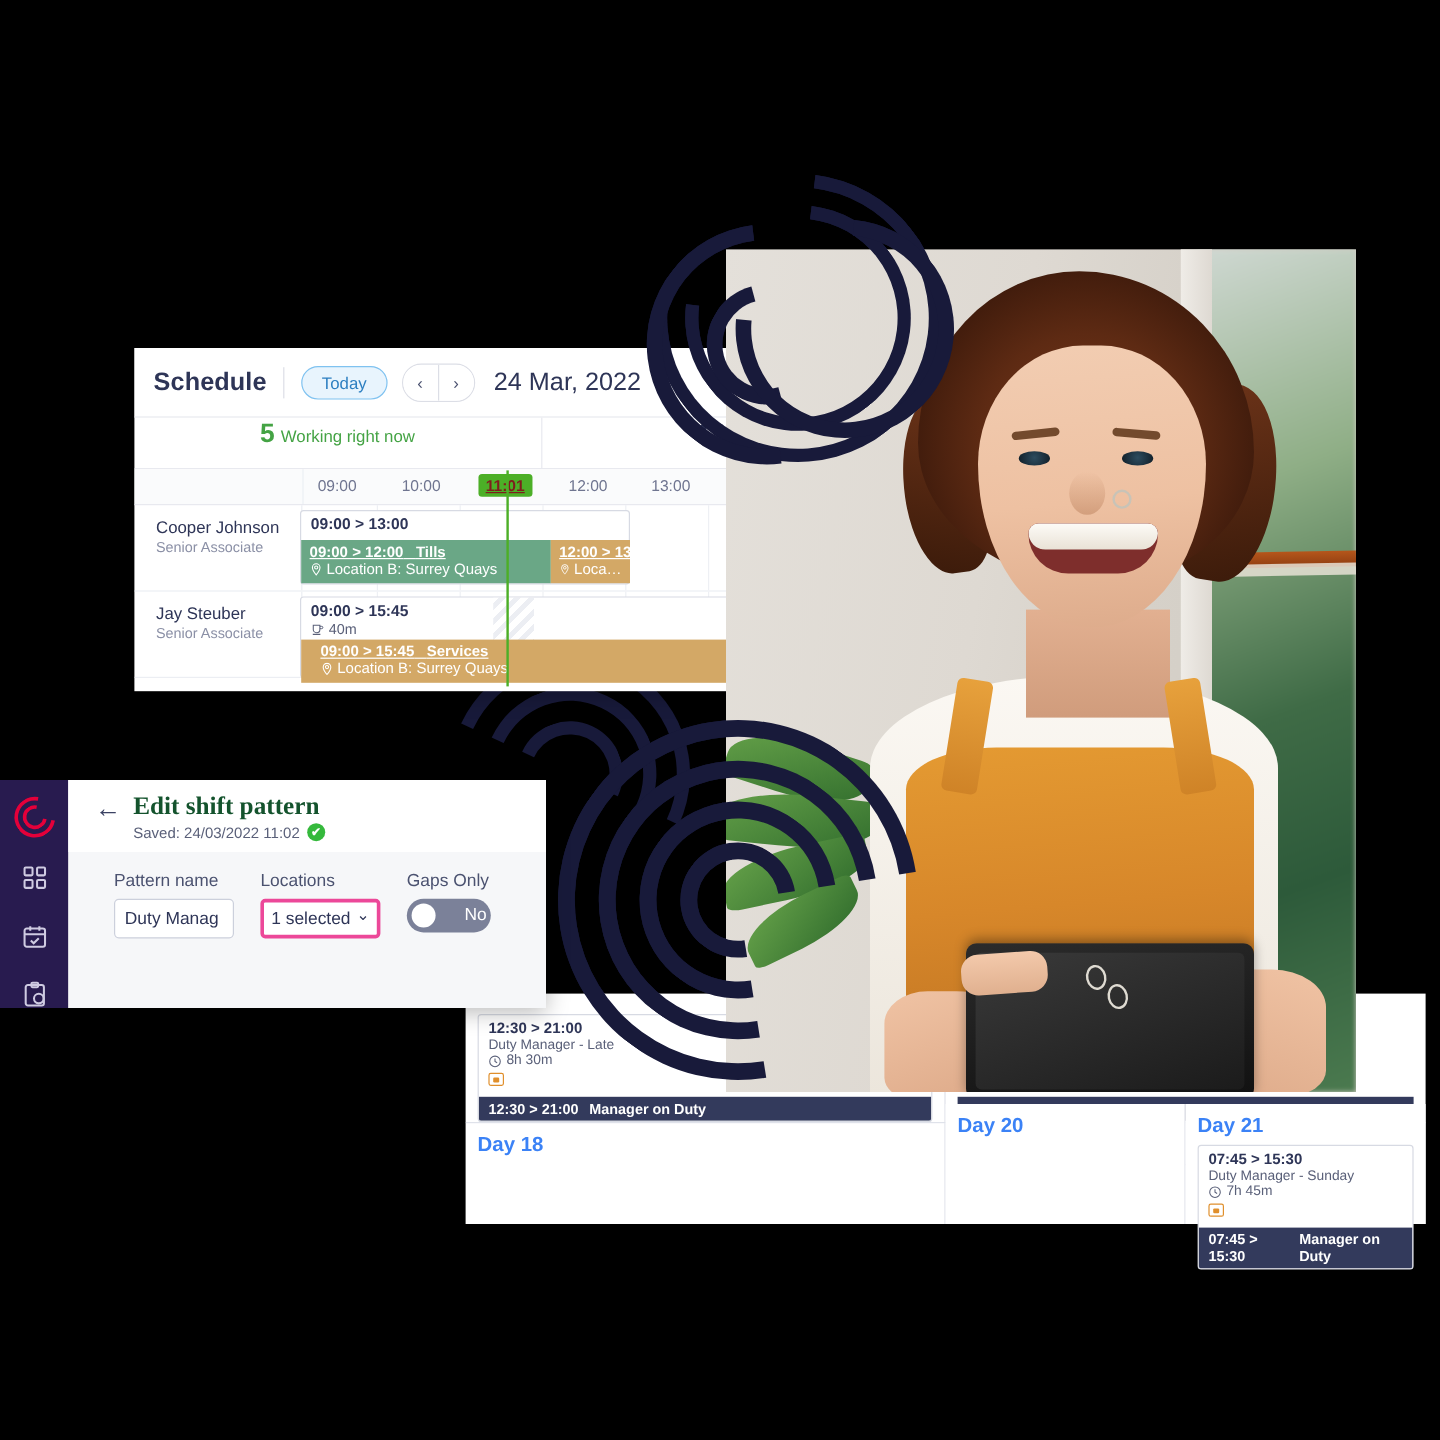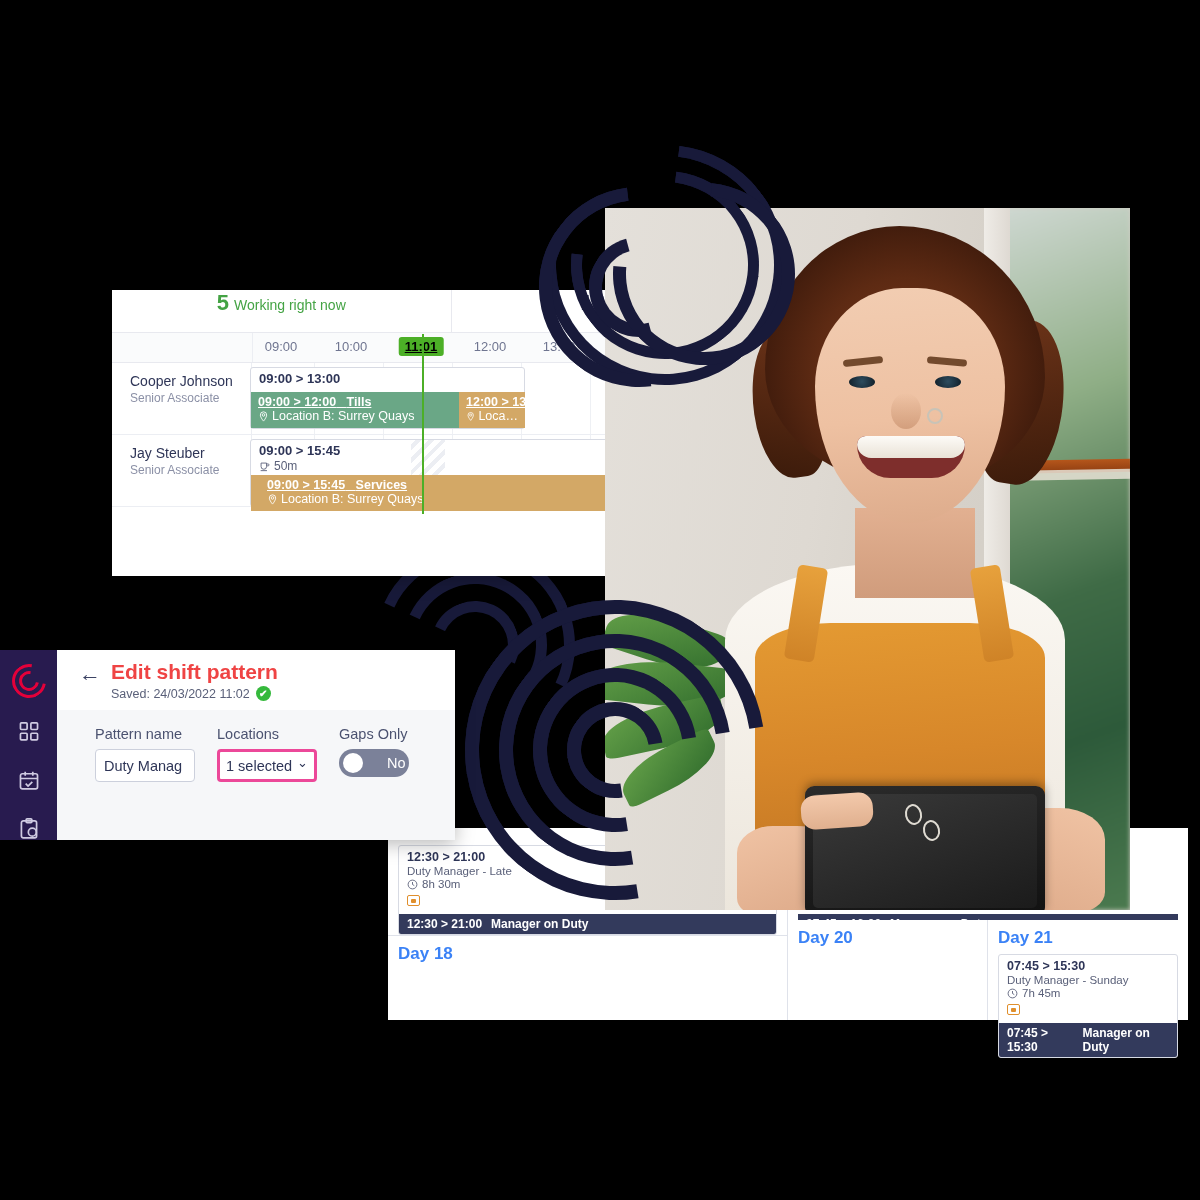--- a/index.html
+++ b/index.html
@@ -101,21 +101,21 @@
   .stat .num{font-size:22px;font-weight:600;}
   .stat .lbl{font-size:14px;}
   .stat.green .num,.stat.green .lbl{color:#44a344;}
   .stat.dark .num,.stat.dark .lbl{color:#2e3557;}
 
   .sch-axis{height:29px;display:flex;background:#fafbfc;border-bottom:1px solid #e8e9ef;
             position:relative;}
   .axis-gutter{width:140px;flex:none;border-right:1px solid #eceef3;}
   .axis-track{flex:1;position:relative;}
   .tick{position:absolute;top:6px;font-size:13px;color:#6f7590;transform:translateX(-50%);}
-  .tick.now{background:#4caf27;color:#000000;padding:2px 6px;border-radius:3px;top:4px;font-weight:600;text-decoration:underline;}
+  .tick.now{background:#4caf27;color:#7f1d1d;padding:2px 6px;border-radius:3px;top:4px;font-weight:600;text-decoration:underline;}
 
   .sch-body{position:relative;}
   .row{display:flex;border-bottom:1px solid #eceef3;height:71px;}
   .row-name{width:140px;flex:none;padding:10px 0 0 18px;box-sizing:border-box;border-right:1px solid #eceef3;}
   .row-name .nm{font-size:14px;color:#2e3557;}
   .row-name .rl{font-size:12px;color:#8b90a6;margin-top:2px;}
   .row-track{flex:1;position:relative;}
   .vgrid{position:absolute;top:0;bottom:0;width:1px;background:#eef0f4;}
   .shiftbox{position:absolute;top:4px;border:1px solid #d7dae3;border-radius:3px;background:#fff;
             box-sizing:border-box;overflow:hidden;}
@@ -131,21 +131,21 @@
   #edit-window{left:0px;top:650px;width:455px;height:190px;display:flex;}
   .side{width:57px;flex:none;background:#281b4f;display:flex;flex-direction:column;
         align-items:center;padding-top:14px;gap:26px;}
   .logo-c{width:34px;height:34px;position:relative;}
   .logo-c i{position:absolute;border:3.5px solid #e4003a;border-radius:50%;
             border-right-color:transparent;box-sizing:border-box;}
   .nav-ic{width:26px;height:26px;color:#cfcbe2;}
   .edit-main{flex:1;display:flex;flex-direction:column;background:#f6f7f9;}
   .edit-head{background:#fff;padding:10px 0 9px 22px;display:flex;align-items:flex-start;gap:10px;}
   .backarrow{font-size:22px;color:#3b4263;line-height:20px;cursor:pointer;margin-top:4px;}
-  .eh-t{font-size:21px;font-weight:600;color:#ef4444;line-height:23px;}
+  .eh-t{font-size:21px;font-weight:600;color:#14532d;line-height:23px;font-family:Liberation Serif, serif;}
   .eh-s{font-size:12.5px;color:#5a6079;margin-top:3px;display:flex;align-items:center;gap:6px;}
   .okdot{width:15px;height:15px;border-radius:50%;background:#35b93c;color:#fff;font-size:10px;
          display:flex;align-items:center;justify-content:center;font-weight:700;}
   .edit-form{display:flex;gap:22px;padding:16px 0 0 38px;}
   .fld-lbl{font-size:14.5px;color:#4b5270;margin-bottom:7px;}
   .txtin{width:100px;height:33px;box-sizing:border-box;border:1px solid #ccd0dc;border-radius:4px;
          background:#fff;font-size:14.5px;color:#2e3557;padding:0 8px;font-family:inherit;}
   .selin{width:100px;height:33px;box-sizing:border-box;border:3px solid #ec4899;border-radius:4px;
          background:#fff;font-size:14.5px;color:#2e3557;padding:0 6px;display:flex;
          align-items:center;justify-content:space-between;cursor:pointer;}
@@ -248,20 +248,30 @@
     <div class="ph-tablet">
         <div class="ph-tabinner"></div>
       </div>
     <div class="ph-fingers"></div>
     <div class="ph-fring" style="left:300px;top:596px;transform:rotate(-12deg);"></div>
     <div class="ph-fring" style="left:318px;top:612px;transform:rotate(-12deg);"></div>
   </div>
 
   <div class="win" id="schedule-window">
 
+    <div class="sch-head">
+      <div class="sch-title">Schedule</div>
+      <div class="sch-sep"></div>
+      <button class="btn-today">Today</button>
+      <div class="navgrp">
+        <div>‹</div>
+        <div>›</div>
+      </div>
+      <div class="sch-date">24 Mar, 2022</div>
+    </div>
 
     <div class="sch-stats">
       <div class="stat green">
         <span class="num">5</span>
         <span class="lbl">Working right now</span>
       </div>
       <div class="stat dark">
         <span class="num">13</span>
         <span class="lbl">Working</span>
       </div>
@@ -338,21 +348,21 @@
 
           <div class="shiftbox" style="left:-2px;top:4px;width:465px;height:68px;">
             <div class="hatch" style="left:160px;top:0;width:34px;height:40px;"></div>
             <div class="sb-head">09:00 &gt; 15:45</div>
             <div class="sb-sub">
               <svg width="11" height="11" viewBox="0 0 16 16">
                 <path d="M3 3h8v5a4 4 0 0 1-8 0z" fill="none" stroke="#5a6079" stroke-width="1.3"></path>
                 <path d="M11 4.3h2.2a1.4 1.4 0 0 1 0 2.8H11" fill="none" stroke="#5a6079" stroke-width="1.2"></path>
                 <path d="M2.4 14h9.2" stroke="#5a6079" stroke-width="1.3"></path>
                 </svg>
-              <span>50m</span>
+              <span>40m</span>
             </div>
           </div>
           <div class="seg" style="left:-1px;top:40px;width:463px;height:36px;background:#d3a866;padding-left:16px;">
             <div class="t"><span>09:00 &gt; 15:45</span>
               &nbsp;&nbsp;<span>Services</span></div>
             <div class="l">
                 <svg width="11" height="11" viewBox="0 0 16 16">
                  <path d="M8 1.2a4.6 4.6 0 0 0-4.6 4.6c0 3.4 4.6 8.9 4.6 8.9s4.6-5.5 4.6-8.9A4.6 4.6 0 0 0 8 1.2zm0 6.4a1.9 1.9 0 1 1 0-3.8 1.9 1.9 0 0 1 0 3.8z" fill="none" stroke="#fff" stroke-width="1.3"></path>
                 </svg>
               <span>Location B: Surrey Quays</span>

